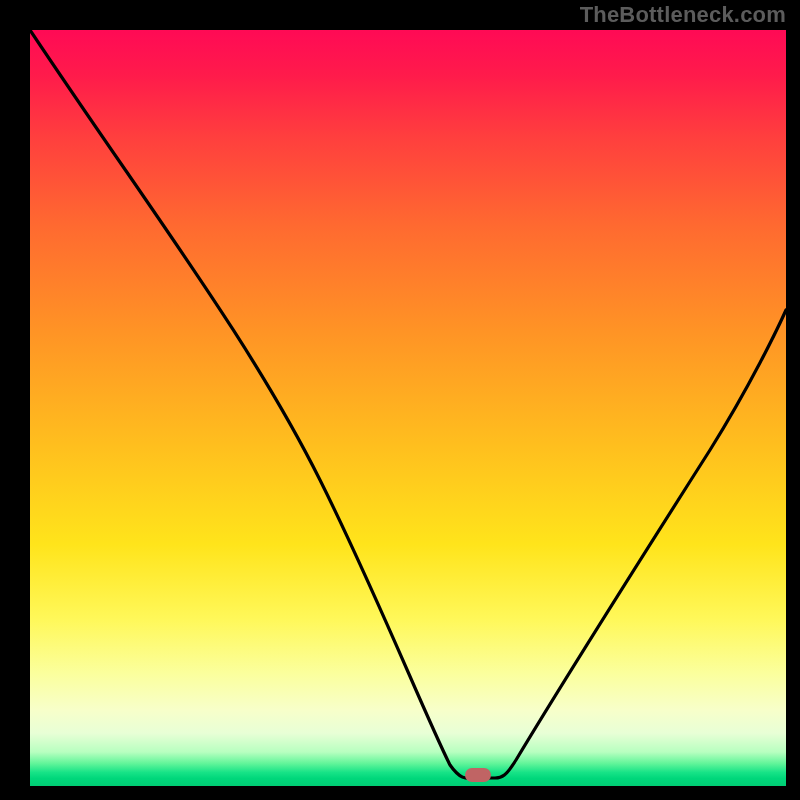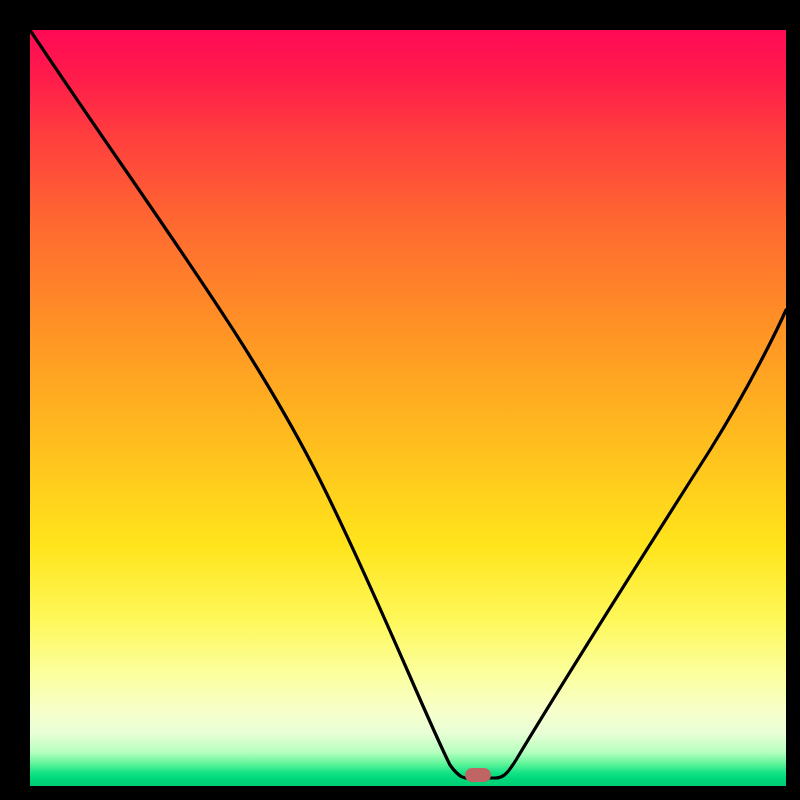--- a/index.html
+++ b/index.html
@@ -77,20 +77,21 @@
     border-radius: 7px;
     transform: translate(-50%, -50%);
     z-index: 2;
   }
 </style>
 </head>
 <body>
 
 <div class="frame">
 
+  <div class="watermark">TheBottleneck.com</div>
 
   <div class="plot-area">
 
     <div class="gradient"></div>
 
     <svg class="curve" viewBox="0 0 756 756" preserveAspectRatio="none">
       <path fill="none" stroke="#000000" stroke-width="3.2" stroke-linecap="round" stroke-linejoin="round" d="M 0 0 C 120 180, 220 310, 290 450 C 345 560, 395 685, 420 735 C 432 752, 438 748, 446 748 L 465 748 C 472 748, 476 746, 486 730 C 540 640, 610 530, 680 420 C 720 356, 748 298, 756 280"></path>
     </svg>
 
     <div class="marker" id="marker" style="left: 59.3%; top: 98.5%;"></div>

